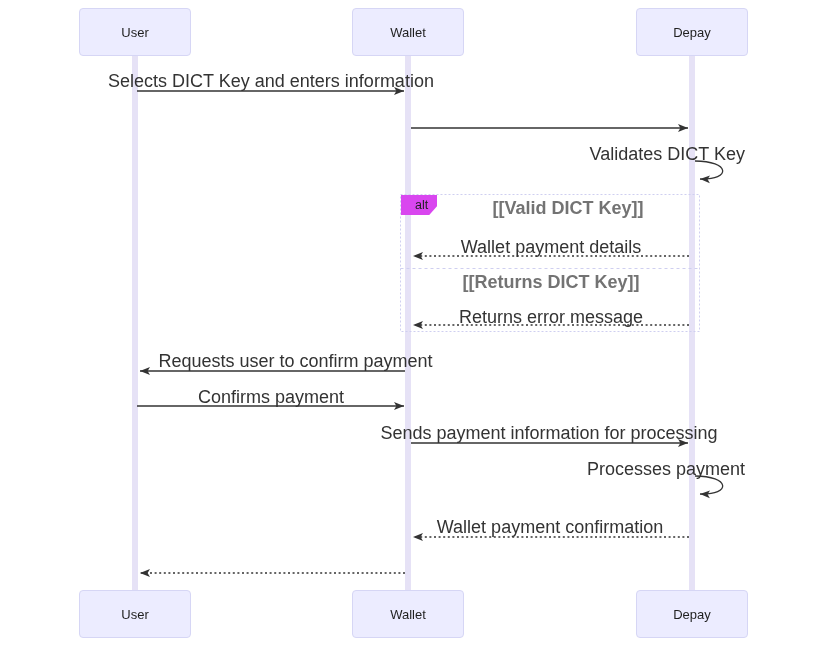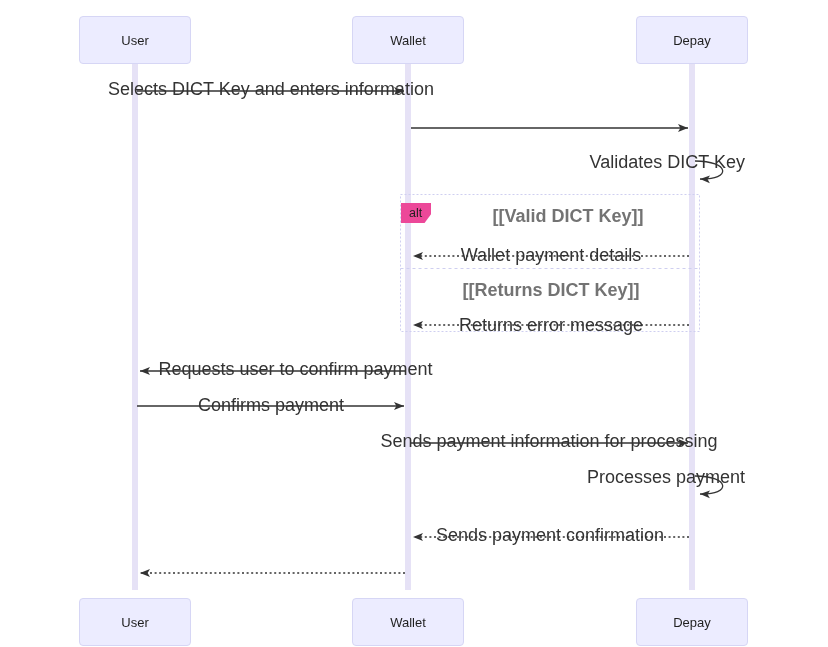--- a/index.html
+++ b/index.html
@@ -21,21 +21,21 @@
   }
   .layer {
     position: absolute;
     left: 0;
     top: 0;
     width: 828px;
     height: 647px;
   }
   .svg-layer { z-index: 1; }
   .html-layer { z-index: 2; pointer-events: none; }
-  .html-layer > * { pointer-events: auto; margin-top: 8px; }
+  .html-layer > * { pointer-events: auto; }
 
   
   .actor-box {
     position: absolute;
     box-sizing: border-box;
     width: 112px;
     height: 48px;
     background: #ECECFF;
     border: 1px solid #D6D6F5;
     border-radius: 4px;
@@ -73,24 +73,24 @@
     color: #737373;
     font-family: "Liberation Sans", sans-serif;
     white-space: nowrap;
     line-height: 1;
     transform: translateX(-50%);
   }
   .alt-tab {
     position: absolute;
     box-sizing: border-box;
     height: 20px;
-    background: #ec4899;
+    background: #d946ef;
     display: flex;
     align-items: center;
-    padding: 0 9px 0 8px;
+    padding: 0 9px 0 14px;
     clip-path: polygon(0 0, 100% 0, 100% 55%, 78% 100%, 0 100%);
   }
   .alt-tab-label {
     font-size: 12.5px;
     color: #1f1f1f;
     font-family: "Liberation Sans", sans-serif;
     line-height: 1;
   }
 </style>
 </head>
@@ -190,17 +190,17 @@
     <div class="msg-text" style="left:551px; top:308px;">Returns error message</div>
 
     <div class="msg-text" style="left:272px; top:352px;padding-left:47px;">Requests user to confirm payment</div>
 
     <div class="msg-text" style="left:271px; top:388px;">Confirms payment</div>
 
     <div class="msg-text" style="left:549px; top:424px;">Sends payment information for processing</div>
 
     <div class="msg-text anchor-right" style="left:745px; top:460px;">Processes payment</div>
 
-    <div class="msg-text" style="left:550px; top:518px;">Sends payment confirmation</div>
+    <div class="msg-text" style="left:550px; top:518px;">Wallet payment confirmation</div>
 
 
   </div>
 </div>
 
 </body></html>

